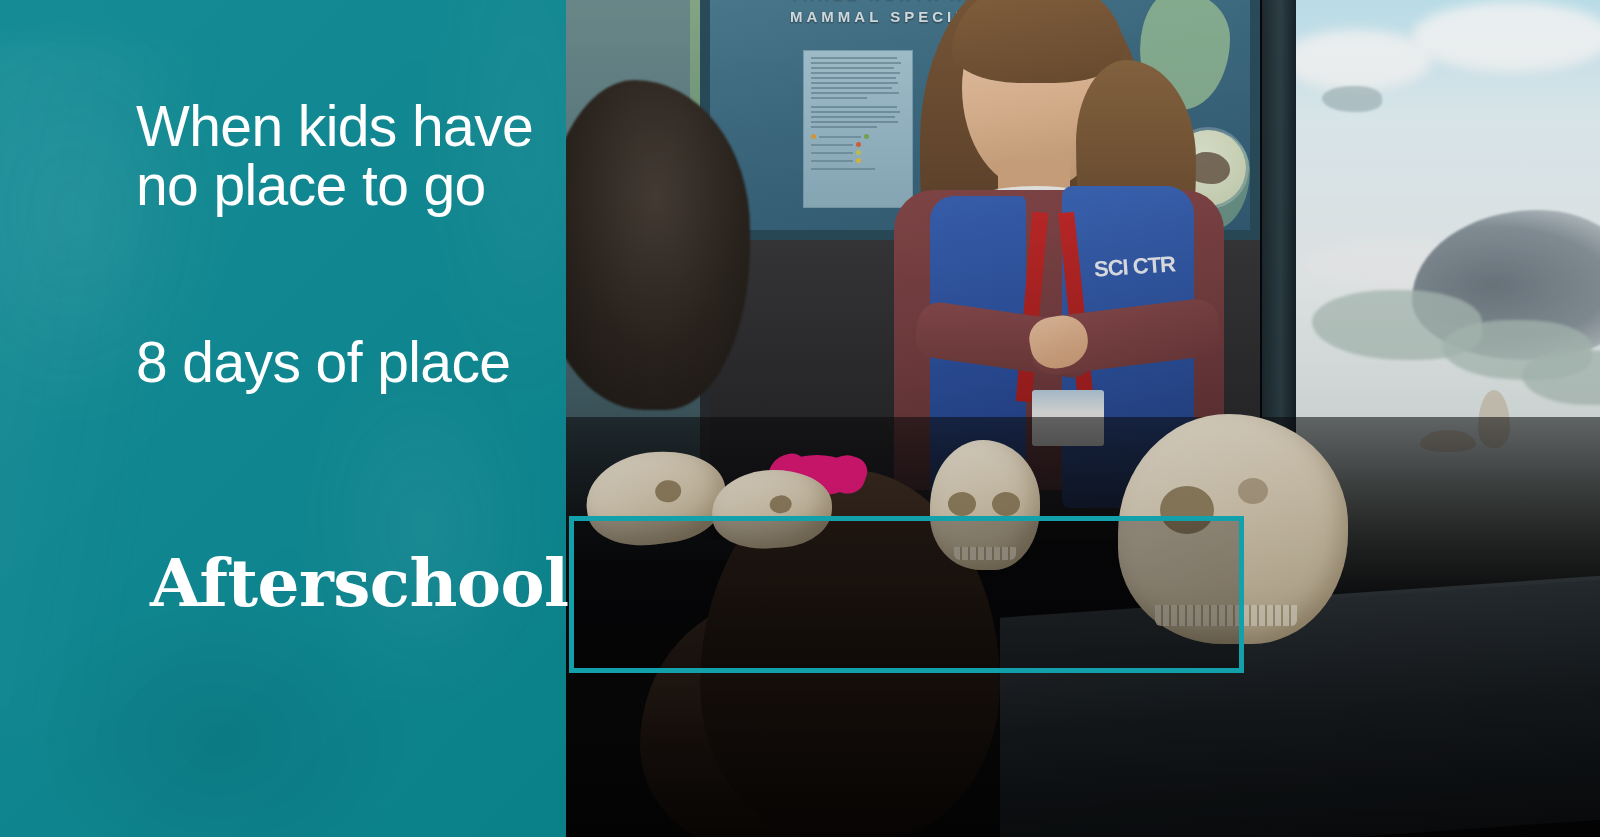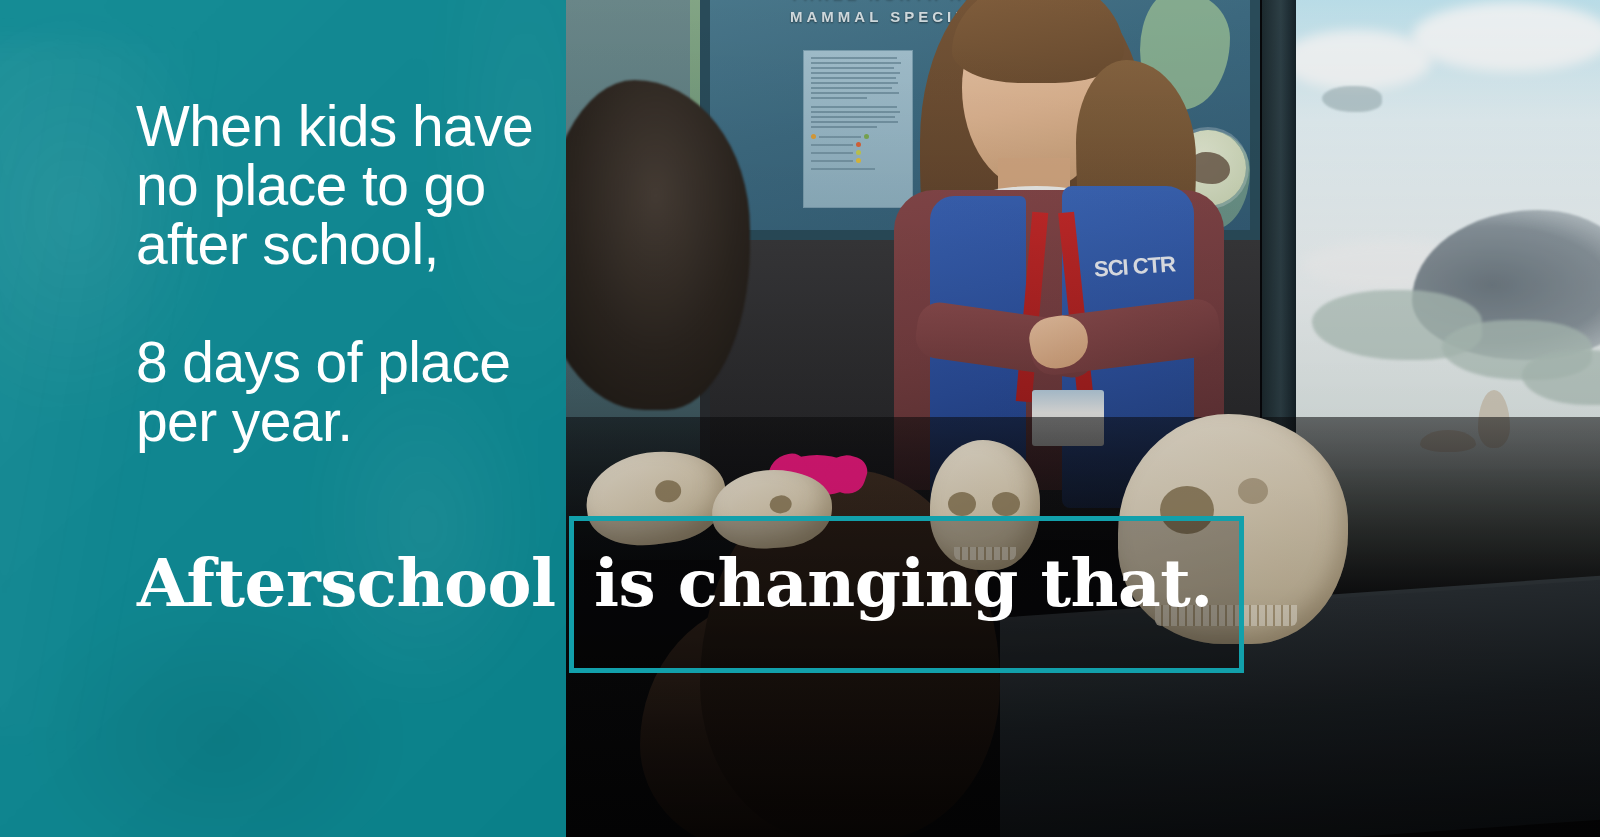--- a/index.html
+++ b/index.html
@@ -361,21 +361,21 @@
     color: #ffffff;
     font-size: 57px;
     line-height: 59px;
     font-weight: 400;
     letter-spacing: -0.6px;
   }
   .headline b { font-weight: 400; }
 
   .brandline {
     position: absolute;
-    left: 3px; top: 528px;
+    left: 16px; top: 528px;
     width: 1276px;
     height: 110px;
     pointer-events: none;
   }
   .brand-word {
     position: absolute;
     left: 134px; top: 0;
     color: #ffffff;
     font-family: "DejaVu Serif", "Liberation Serif", serif;
     font-size: 66px;
@@ -540,26 +540,24 @@
   </div>
 
   <div class="teal-panel">
     <div class="ghost"></div>
     <div class="ghost2"></div>
   </div>
 
   <div class="headline">
     <span>When kids have</span><br>
     <span>no place to go</span><br>
-    <span>after school,</span><br>
+    <br>
     <br>
     <b>8 days</b><span> of place</span><br>
-    <span>per year.</span>
   </div>
 
   <div class="brandline">
     <div class="brand-word">Afterschool</div>
   </div>
 
   <div class="callout-box"></div>
-  <div class="callout-text">is changing that.</div>
 
 </div>
 
 </body></html>

